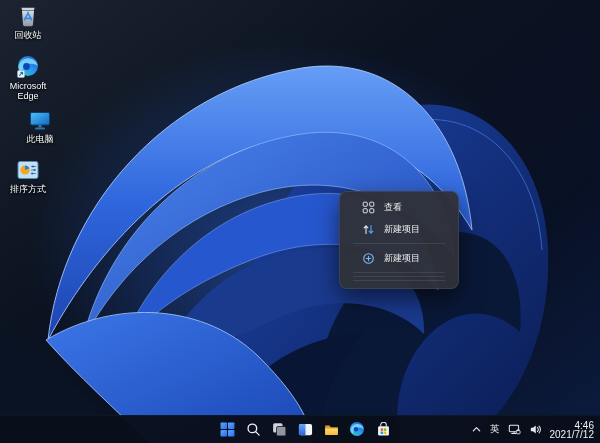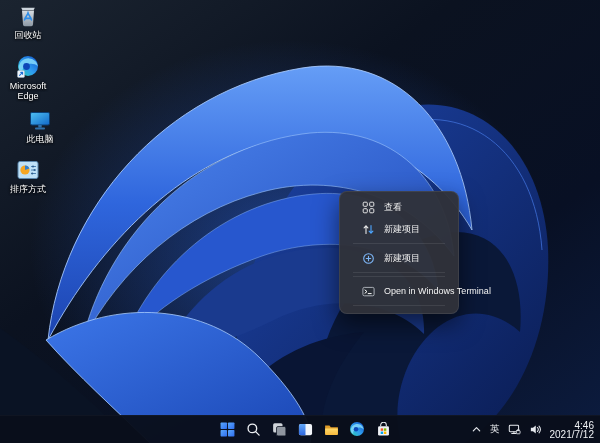--- a/index.html
+++ b/index.html
@@ -215,30 +215,20 @@
       </span>
       <span>新建项目</span>
     </div>
 
     <div class="menu-sep"></div>
 
 
 
     <div class="menu-sep"></div>
 
-    <div class="menu-item">
-      <span class="mi-icon">
-        <svg viewBox="0 0 13 13">
-          <rect x="0.9" y="2.4" width="11.2" height="8.4" rx="1.4" fill="#2b3038" stroke="#c9ced5" stroke-width="0.8"></rect>
-          <path d="M3,5 L5,6.6 L3,8.2" stroke="#fff" stroke-width="1" fill="none" stroke-linecap="round" stroke-linejoin="round"></path>
-          <path d="M6.2,8.6 h3" stroke="#fff" stroke-width="1" stroke-linecap="round"></path>
-        </svg>
-      </span>
-      <span>Open in Windows Terminal</span>
-    </div>
 
     <div class="menu-sep"></div>
 
 
   </div>
 
   <div class="taskbar">
 
     <div class="tb-center">
 

